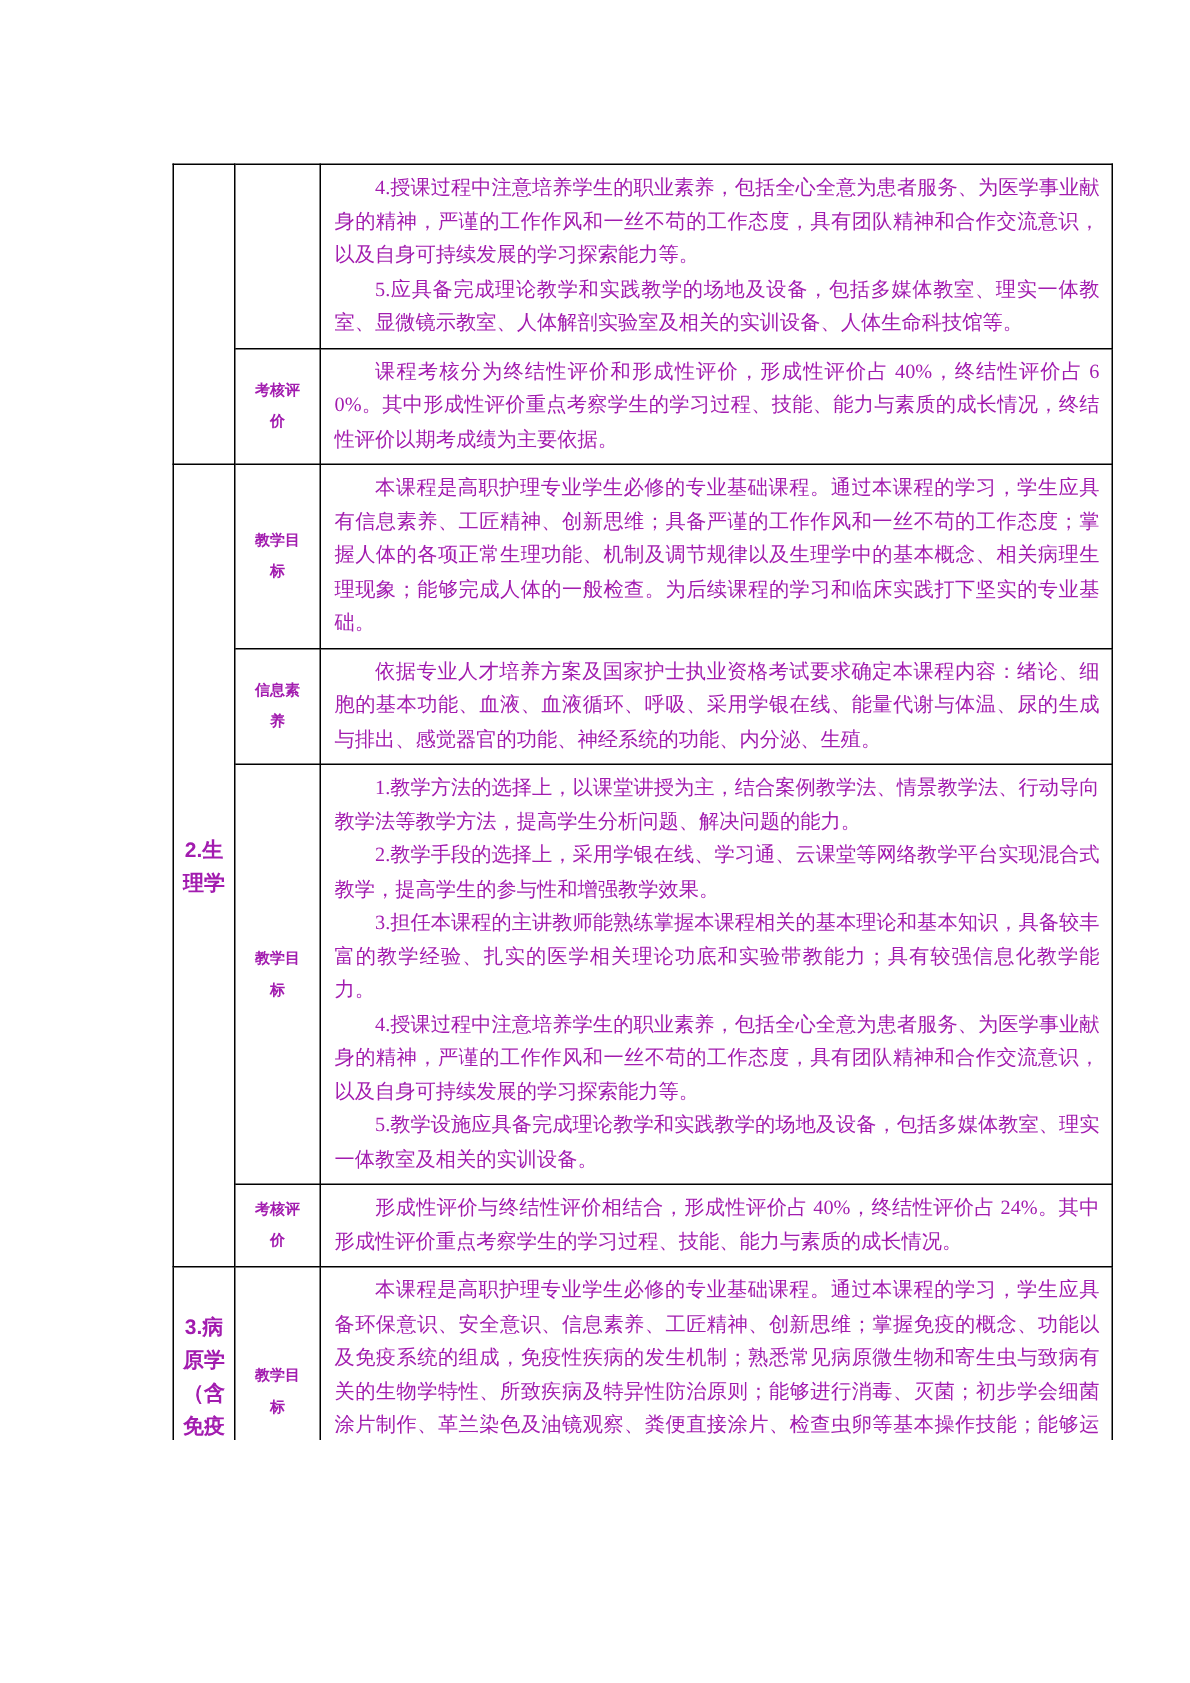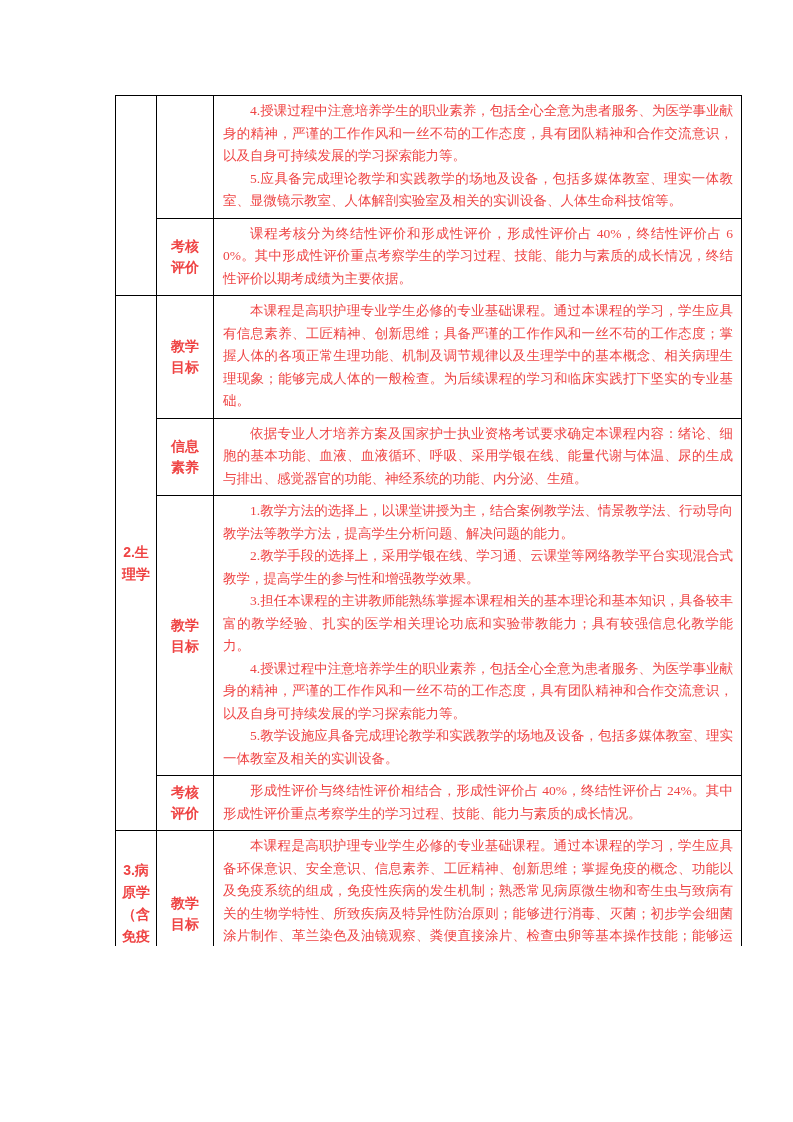--- a/index.html
+++ b/index.html
@@ -1,23 +1,23 @@
 <!DOCTYPE html>
 <html><head>
 <meta charset="utf-8">
 <style>
   * { margin: 0; padding: 0; box-sizing: border-box; }
   html, body { background: #ffffff; }
   .page {
     position: relative;
     width: 793px;
     height: 946px;
-    margin: 0 auto;
+    margin: 14px auto;
     background: #ffffff;
-    color: #ef4444;
+    color: #a21caf;
     font-family: "Liberation Serif", "DejaVu Serif", serif;
     overflow: hidden;
   }
   table.doc-table {
     position: absolute;
     left: 115px;
     top: 95px;
     width: 626px;
     border-collapse: collapse;
     table-layout: fixed;
@@ -36,21 +36,21 @@
     font-size: 14px;
     line-height: 22px;
     word-break: break-all;
     padding: 4px 5px;
   }
   td.cat {
     vertical-align: middle;
     text-align: center;
     font-family: "Liberation Sans", "DejaVu Sans", sans-serif;
     font-weight: bold;
-    font-size: 14px;
+    font-size: 10px;
     line-height: 21px;
     word-break: break-all;
     padding: 4px 13px;
   }
   td.content {
     vertical-align: top;
     padding: 4px 8px 5px 9px;
   }
   td.content p {
     font-size: 13.5px;

